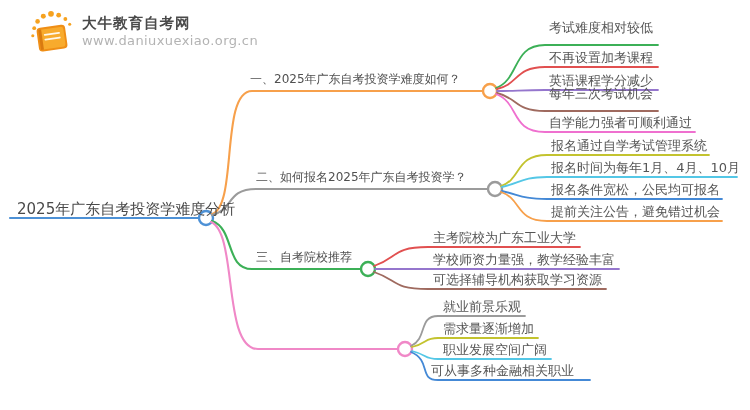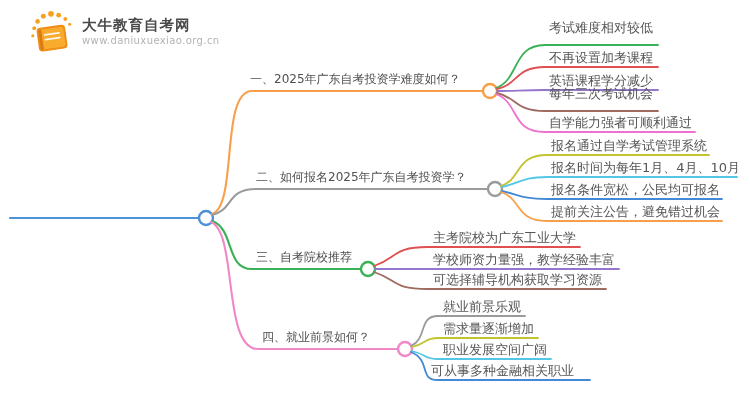--- a/index.html
+++ b/index.html
@@ -9,21 +9,21 @@
     padding-left:32px;
   }
   .layer{position:absolute;left:0;top:0;}
   .node{position:absolute;white-space:nowrap;color:#4f4f4f;line-height:1.2;cursor:default;}
   .central-label{font-size:15px;color:#4a4a4a;}
   .branch-label{font-size:12px;color:#505050;}
   .leaf-label{font-size:13px;color:#555555;}
   .logo{position:absolute;left:28px;top:8px;display:flex;align-items:center;gap:8px;}
   .logo-text{display:flex;flex-direction:column;justify-content:center;}
   .logo-name{font-size:14.5px;font-weight:bold;color:#4a4a4a;letter-spacing:1px;}
-  .logo-url{font-size:10px;color:#b3b3b3;letter-spacing:0.4px;margin-top:0;}
+  .logo-url{font-size:13px;color:#b3b3b3;letter-spacing:0.4px;margin-top:0;}
 </style>
 </head>
 <body>
 
 <div class="stage">
 
   <svg class="layer" width="750" height="410" viewBox="0 0 750 410" fill="none" stroke-linecap="round" stroke-linejoin="round">
 
     <g>
       <path d="M10 218 H199" stroke-width="2.2" stroke="#4d91d6"></path>
@@ -86,25 +86,25 @@
         <rect x="17" y="31" width="17" height="2" rx="1" fill="#ffffff" opacity="0.9"></rect>
         <rect x="12" y="21" width="3" height="21" fill="#d97b10"></rect>
       </g>
     </svg>
     <div class="logo-text">
       <div class="logo-name">大牛教育自考网</div>
       <div class="logo-url">www.daniuxuexiao.org.cn</div>
     </div>
   </div>
 
+  <div class="node central-label" style="left:17px;top:200px;">2025年广东自考投资学难度分析</div>
 
   <div class="node branch-label" style="left:250px;top:72px;">一、2025年广东自考投资学难度如何？</div>
   <div class="node branch-label" style="left:256px;top:170px;">二、如何报名2025年广东自考投资学？</div>
   <div class="node branch-label" style="left:256px;top:250px;">三、自考院校推荐</div>
-  <div class="node branch-label" style="left:262px;top:330px;">四、就业前景如何？</div>
 
   <div class="node leaf-label" style="left:549px;top:20px;">考试难度相对较低</div>
   <div class="node leaf-label" style="left:549px;top:50px;">不再设置加考课程</div>
   <div class="node leaf-label" style="left:549px;top:73px;">英语课程学分减少</div>
   <div class="node leaf-label" style="left:549px;top:86px;">每年三次考试机会</div>
   <div class="node leaf-label" style="left:549px;top:115px;">自学能力强者可顺利通过</div>
 
   <div class="node leaf-label" style="left:551px;top:138px;">报名通过自学考试管理系统</div>
   <div class="node leaf-label" style="left:551px;top:160px;">报名时间为每年1月、4月、10月</div>
   <div class="node leaf-label" style="left:551px;top:182px;">报名条件宽松，公民均可报名</div>

